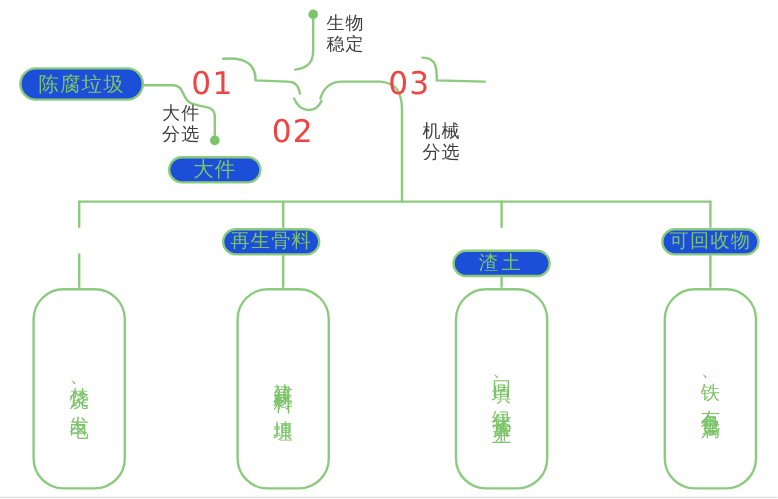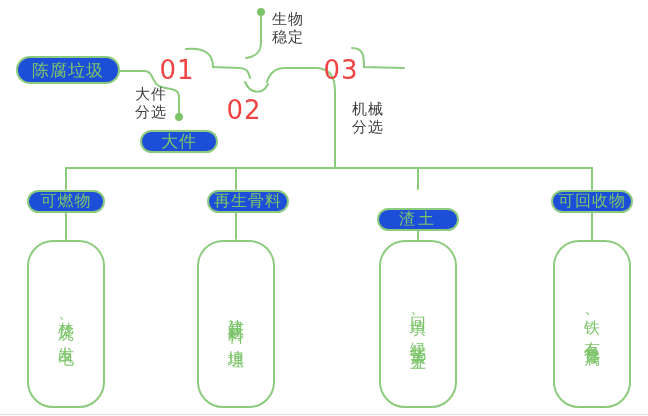--- a/index.html
+++ b/index.html
@@ -84,24 +84,21 @@
 分选</div>
   <div class="lbl" style="left:272px;top:10px;">生物
 稳定</div>
   <div class="lbl" style="left:352px;top:100px;">机械
 分选</div>
 
   <div class="pill big" style="left:140px;top:130px;width:78px;height:23px;">
     <span>大件</span>
   </div>
 
-  <div class="pill" style="left:27px;top:190px;width:78px;height:23px;">
-    <span>可燃物</span>
-  </div>
-  <div class="pill" style="left:207px;top:190px;width:82px;height:23px;">
+  <div class="pill" style="left:185px;top:190px;width:82px;height:23px;">
     <span>再生骨料</span>
   </div>
   <div class="pill" style="left:377px;top:190px;width:82px;height:23px;letter-spacing:3px;margin-top:18px;">
     <span>渣土</span>
   </div>
   <div class="pill" style="left:551px;top:190px;width:82px;height:23px;">
     <span>可回收物</span>
   </div>
 
   <div class="vbox" style="left:27px;top:240px;width:78px;height:168px;">

